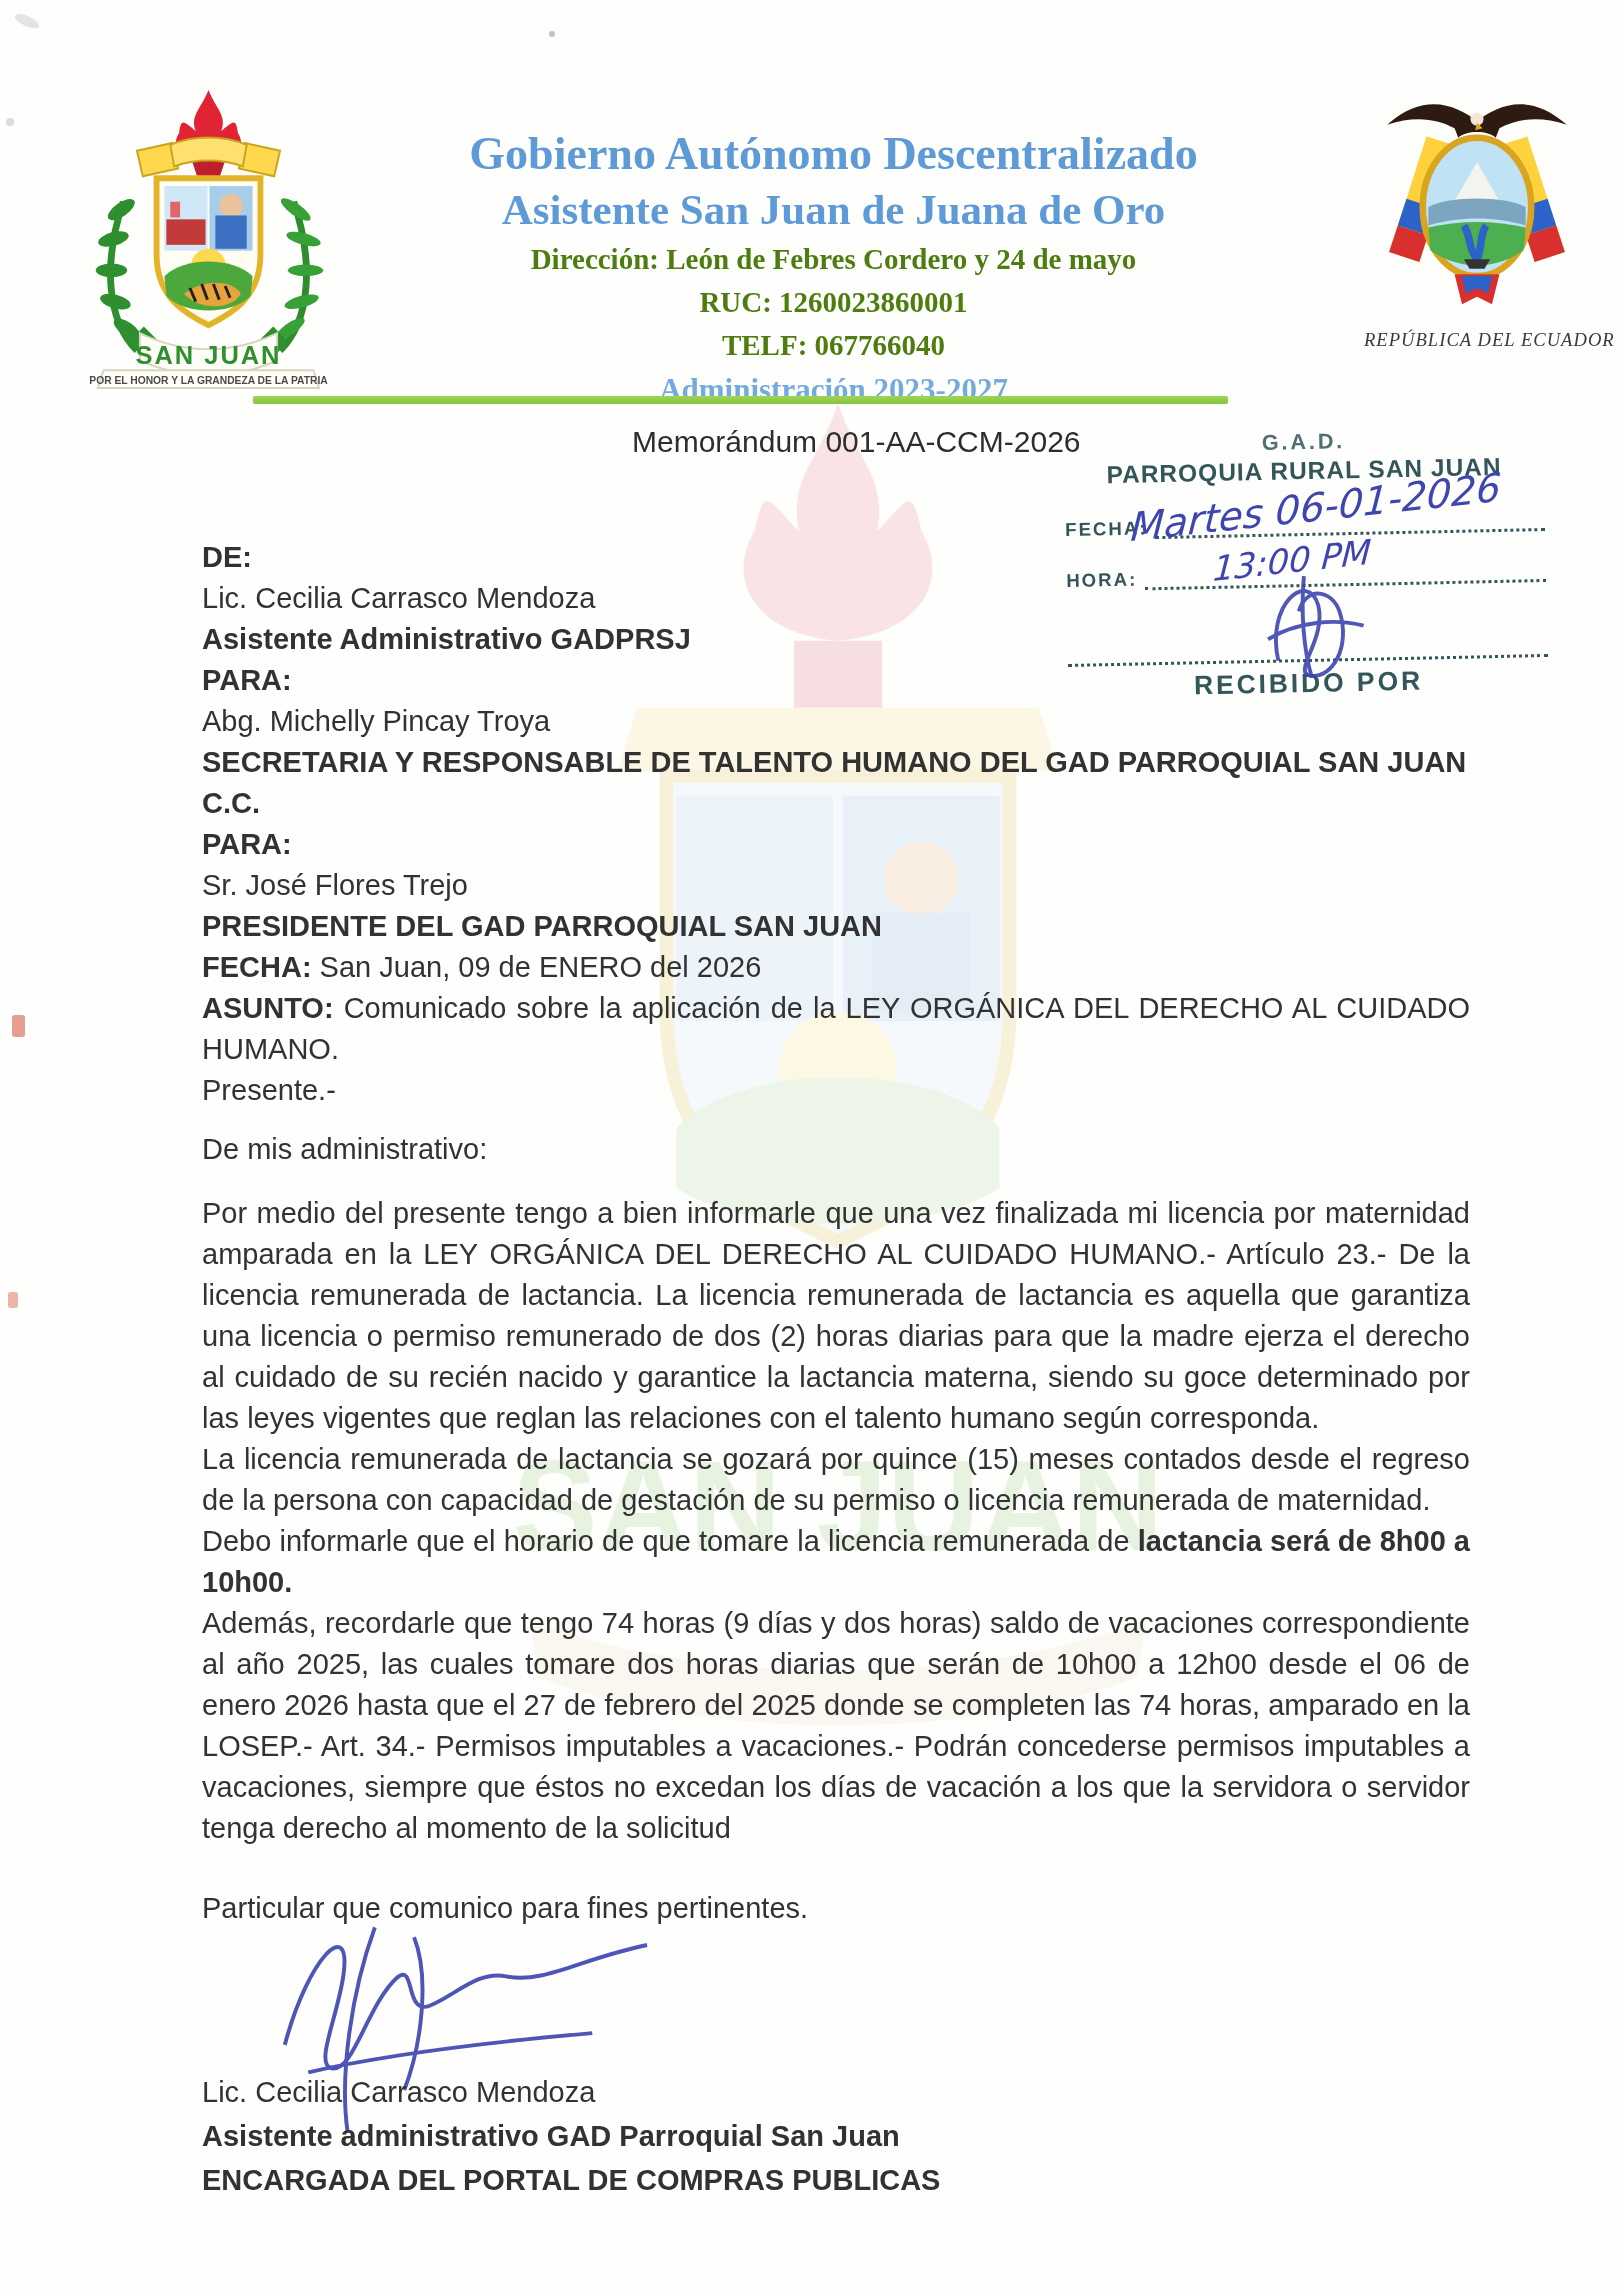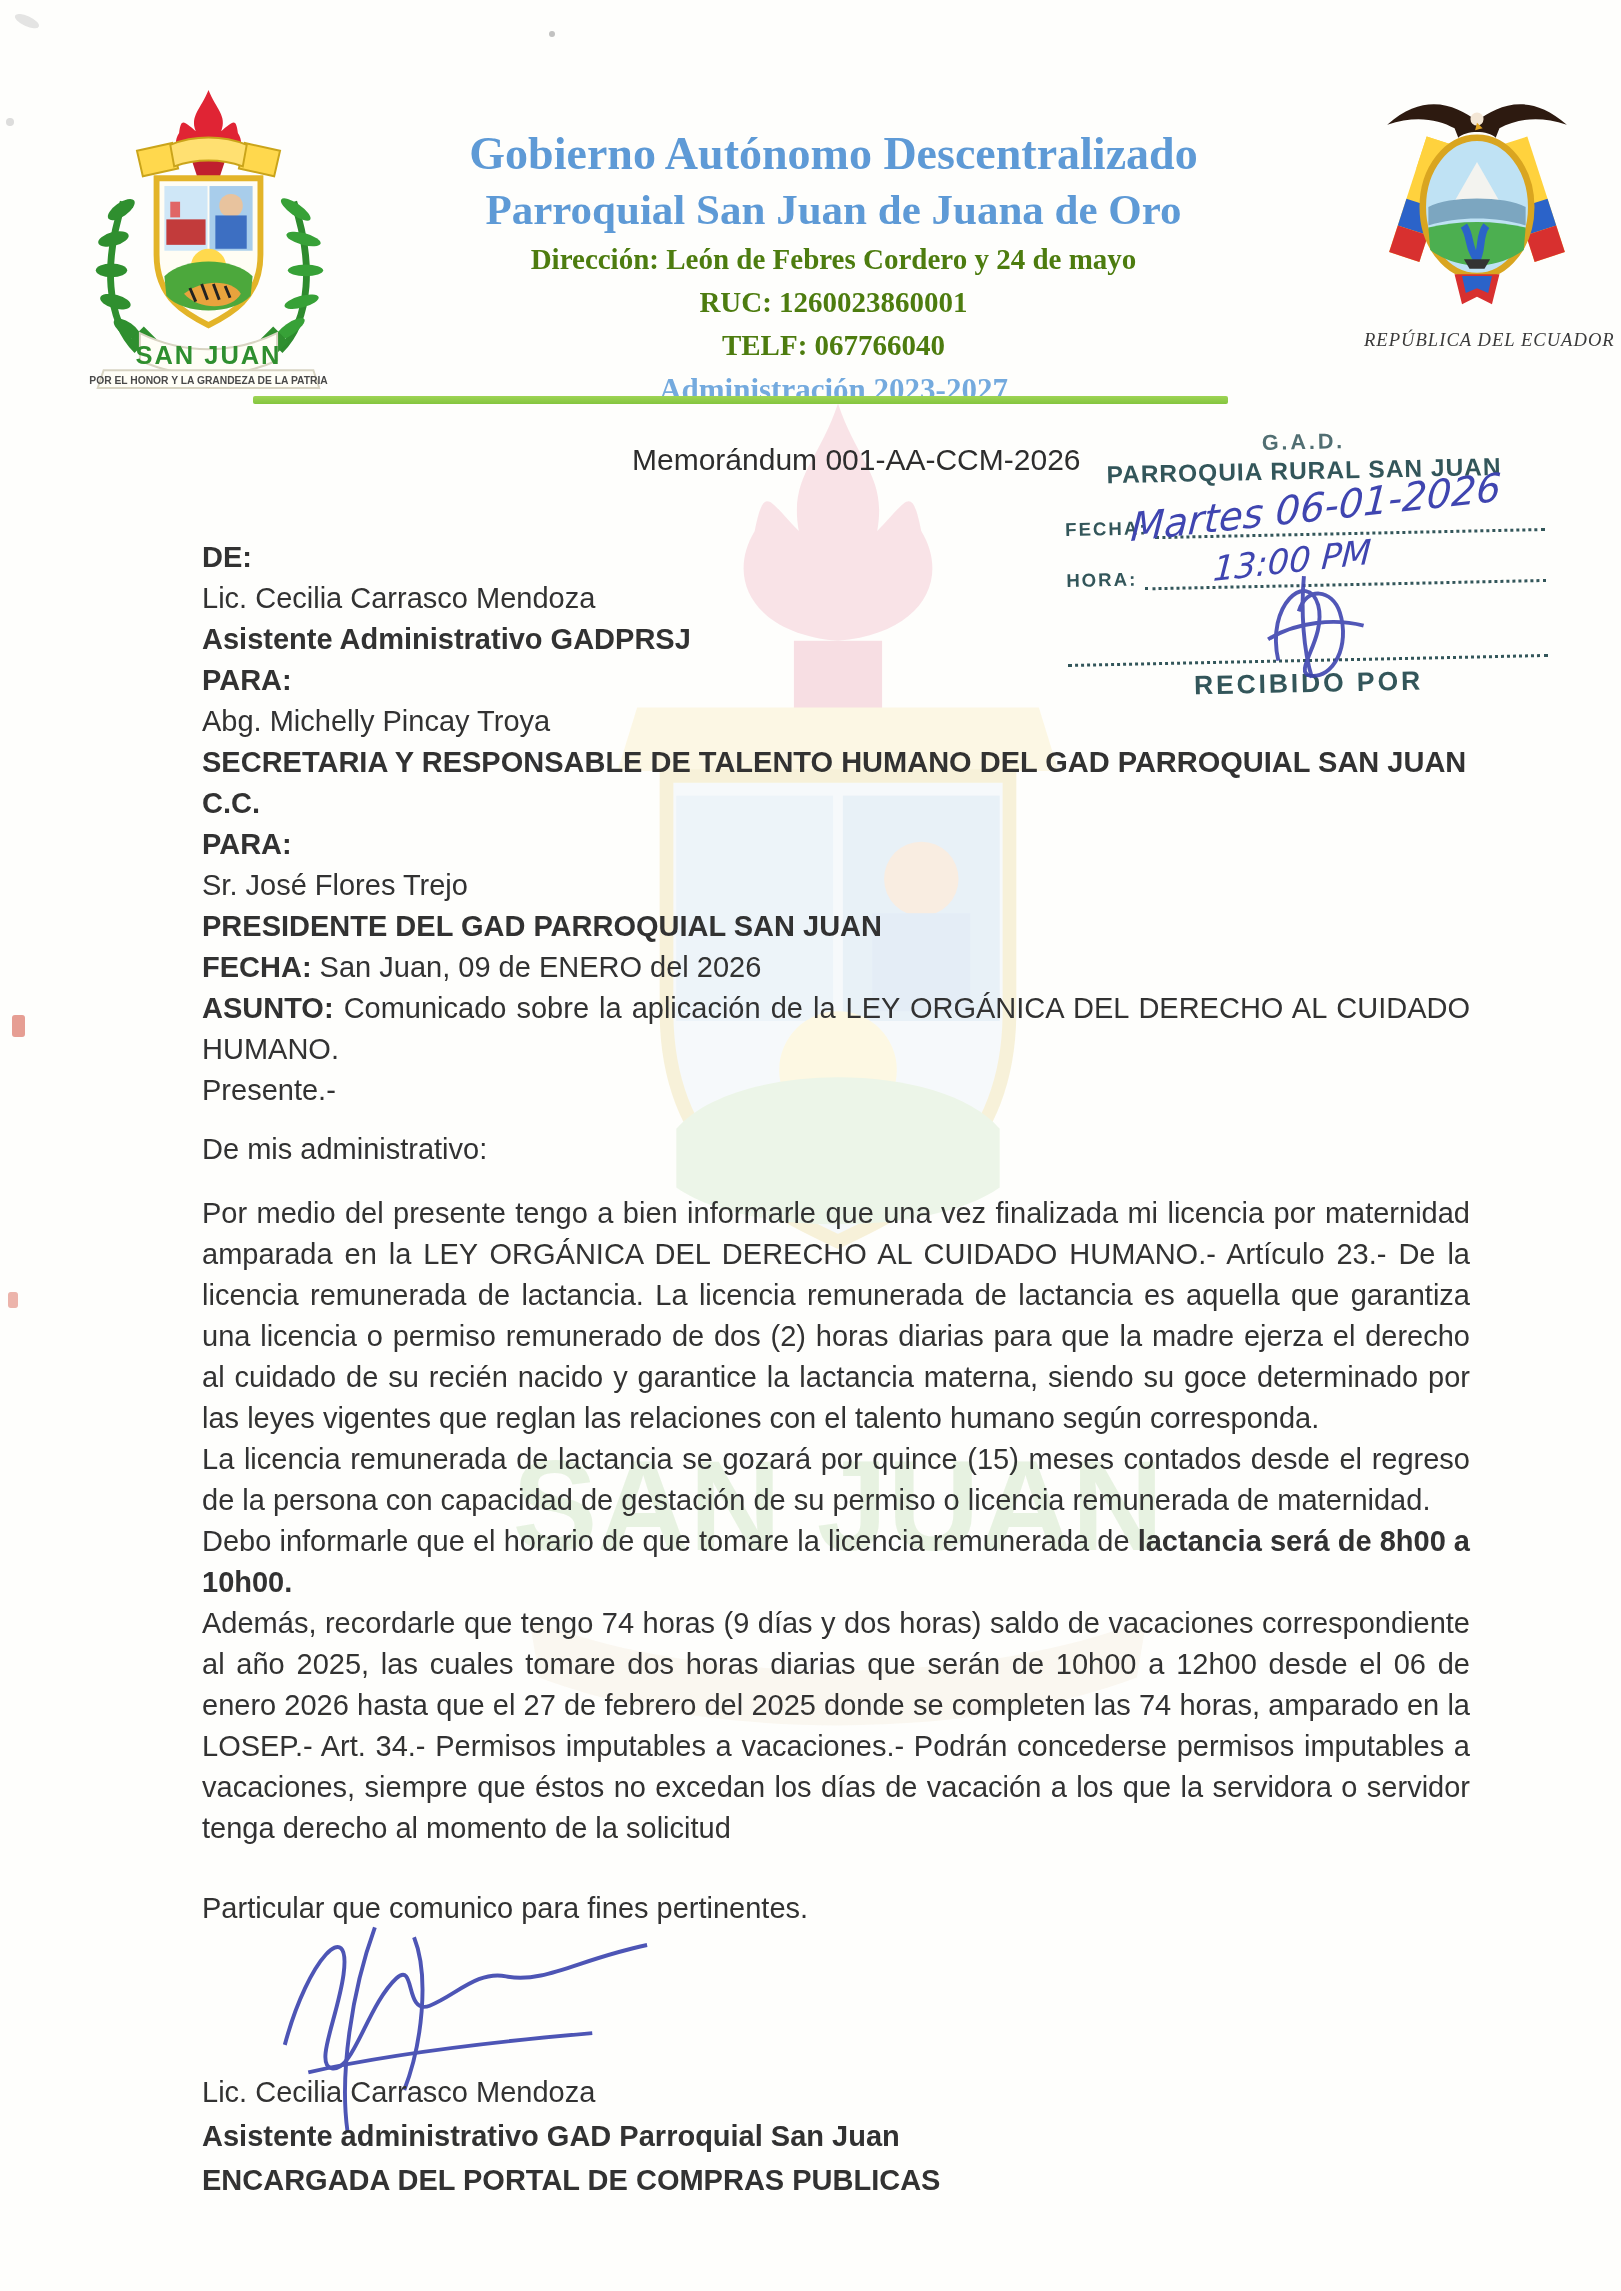--- a/index.html
+++ b/index.html
@@ -24,21 +24,21 @@
   .org1 { font-size:46px; line-height:55px; color:#5e9ad6;margin-top:36px; }
   .org2 { font-size:43px; line-height:57px; color:#5e9ad6; }
   .hdr-small { font-size:29px; line-height:43px; color:#4d7c0f; }
   .hdr-admin { font-size:31px; line-height:45px; color:#74aade; }
   .green-rule {
     position:absolute; left:253px; top:396px; width:975px; height:7.8px;
     background:linear-gradient(#9ed455,#84c53e); border-radius:2px;
   }
   
   .memo-number {
-    position:absolute; left:632px; top:443px; font-size:30px; color:#2d2d2d;
+    position:absolute; left:632px; top:425px; font-size:30px; color:#2d2d2d;
   }
   
   .stamp {
     position:absolute; left:1066px; top:429px; width:480px;
     transform:rotate(-1.2deg); color:#33565a;
   }
   .stamp .gad { text-align:center; font-weight:bold; font-size:21.6px; letter-spacing:2.9px; opacity:.85; }
   .stamp .parroquia { text-align:center; font-weight:bold; font-size:24.5px; letter-spacing:1px; margin-top:2px; white-space:nowrap; }
   .stamp-row { position:relative; margin-top:29px; display:flex; align-items:flex-end; }
   .stamp-label { font-weight:bold; font-size:18.6px; letter-spacing:2px; margin-right:7.8px; }
@@ -172,21 +172,21 @@
       <path d="M96,196 l28,0 -6,10 -16,0 Z" fill="#333"></path>
 
       <path d="M86,212 L134,212 L126,244 L110,236 L94,244 Z" fill="#d8302f"></path>
       <path d="M94,214 L126,214 L122,232 L110,227 L98,232 Z" fill="#2b63c9"></path>
     </svg>
     <div class="caption">REPÚBLICA DEL ECUADOR</div>
   </div>
 
   <div class="header-center">
     <div class="org1">Gobierno Autónomo Descentralizado</div>
-    <div class="org2">Parroquial San Juan de Juana de Oro</div>
+    <div class="org2">Asistente San Juan de Juana de Oro</div>
     <div class="hdr-small">Dirección: León de Febres Cordero y 24 de mayo</div>
     <div class="hdr-small">RUC: 1260023860001</div>
     <div class="hdr-small">TELF: 067766040</div>
     <div class="hdr-admin">Administración 2023-2027</div>
   </div>
 
   <div class="green-rule"></div>
 
   <div class="memo-number">Memorándum 001-AA-CCM-2026</div>
 

